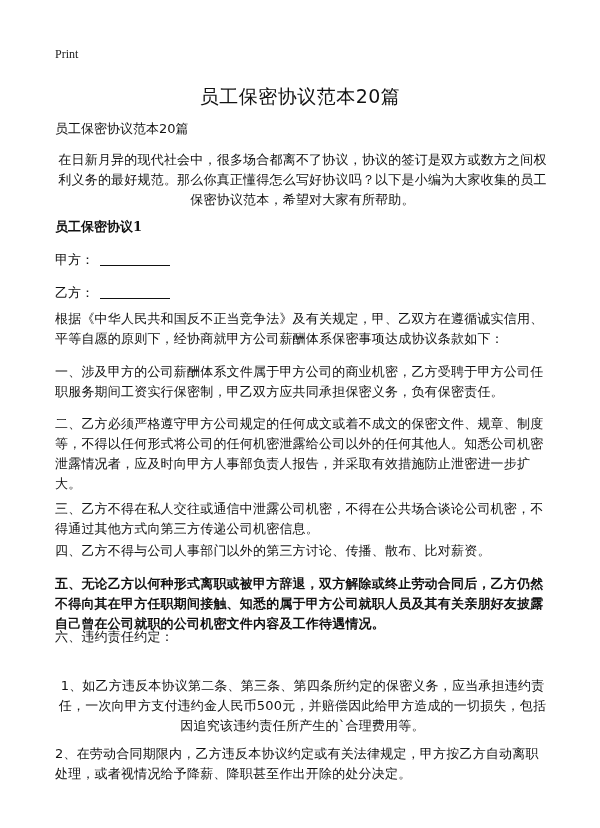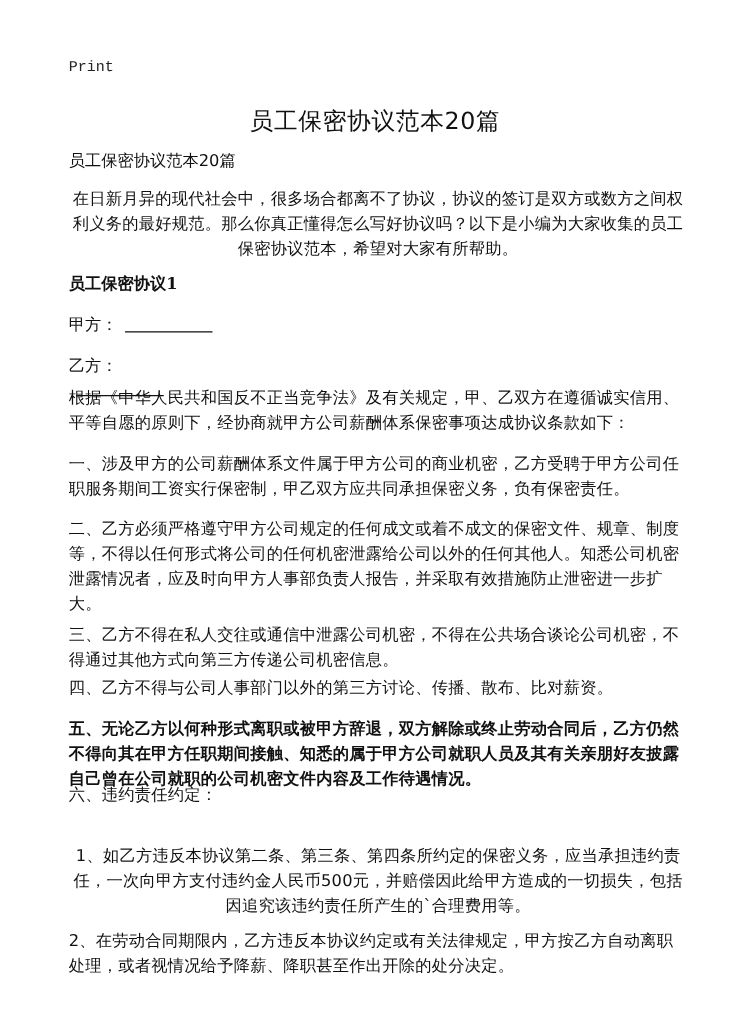--- a/index.html
+++ b/index.html
@@ -12,21 +12,21 @@
       height: 828px;
       overflow: hidden;
       position: relative;
       color: #111111;
       font-family: "DejaVu Sans", "Liberation Sans", sans-serif;
     }
     .print-label {
       position: absolute;
       left: 55px;
       top: 47px;
-      font-family: Liberation Mono, monospace;
+      font-family: Liberation Serif, serif;
       font-size: 12px;
       color: #222;
     }
     .doc-title {
       position: absolute;
       left: 0;
       width: 600px;
       top: 84px;
       text-align: center;
       font-size: 19px;
@@ -81,21 +81,21 @@
 
 <p class="para" style="top:150px;margin:0;text-align:center;">在日新月异的现代社会中，很多场合都离不了协议，协议的签订是双方或数方之间权利义务的最好规范。那么你真正懂得怎么写好协议吗？以下是小编为大家收集的员工保密协议范本，希望对大家有所帮助。</p>
 
 <div class="section-heading" style="top:218px;">员工保密协议1</div>
 
 <div class="party-line" style="top:251px;">
   <span>甲方：</span>
   <span class="blank"></span>
 </div>
 
-<div class="party-line" style="top:284px;flex-direction:column;">
+<div class="party-line" style="top:284px;">
   <span>乙方：</span>
   <span class="blank"></span>
 </div>
 
 <p class="para" style="top:309px;margin:0;">根据《中华人民共和国反不正当竞争法》及有关规定，甲、乙双方在遵循诚实信用、平等自愿的原则下，经协商就甲方公司薪酬体系保密事项达成协议条款如下：</p>
 
 <p class="para" style="top:362px;margin:0;">一、涉及甲方的公司薪酬体系文件属于甲方公司的商业机密，乙方受聘于甲方公司任职服务期间工资实行保密制，甲乙双方应共同承担保密义务，负有保密责任。</p>
 
 <p class="para" style="top:414px;margin:0;">二、乙方必须严格遵守甲方公司规定的任何成文或着不成文的保密文件、规章、制度等，不得以任何形式将公司的任何机密泄露给公司以外的任何其他人。知悉公司机密泄露情况者，应及时向甲方人事部负责人报告，并采取有效措施防止泄密进一步扩大。</p>
 

